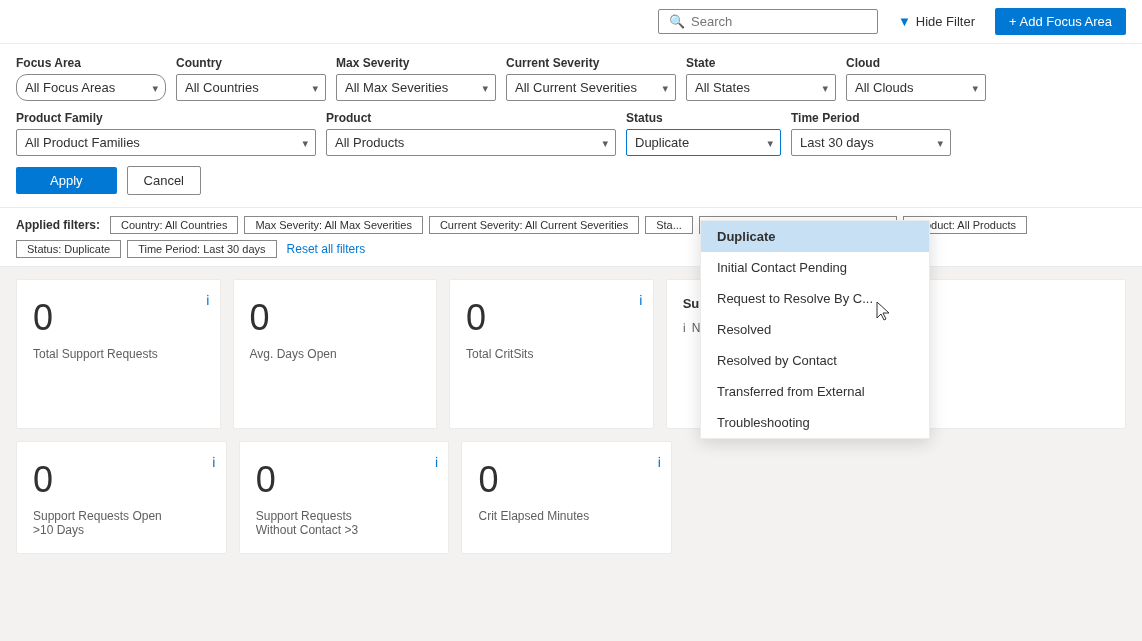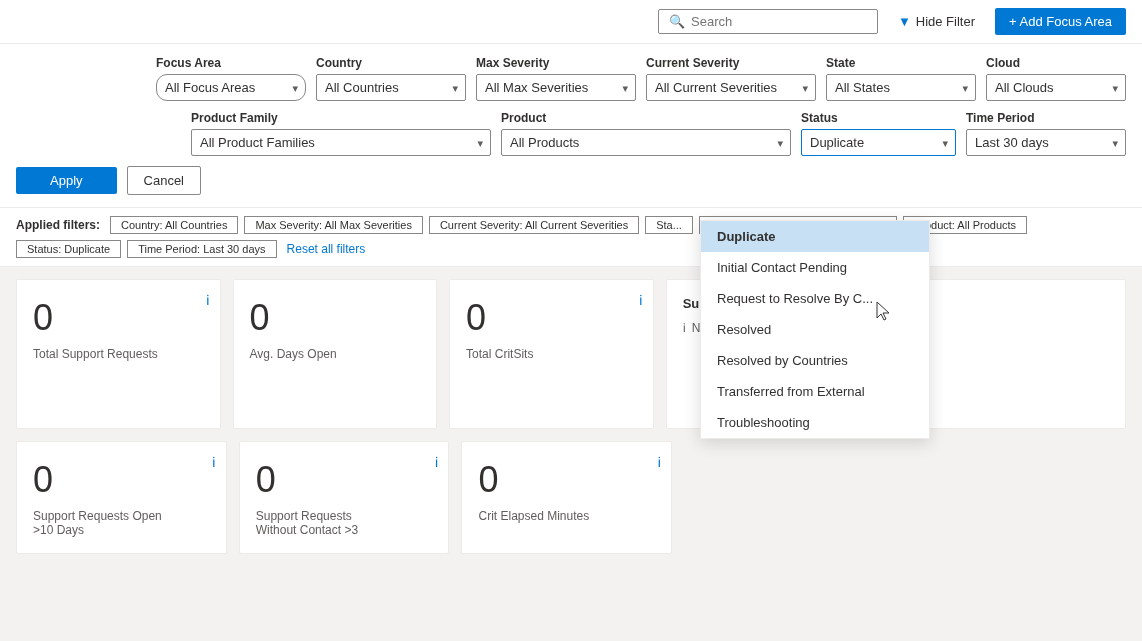--- a/index.html
+++ b/index.html
@@ -64,21 +64,20 @@
     .filter-panel {
       background: #fff;
       padding: 12px 16px;
       border-bottom: 1px solid #edebe9;
     }
     .filter-row {
       display: flex;
       gap: 10px;
       margin-bottom: 10px;
       align-items: flex-end;
-      justify-content: flex-end;
     }
     .filter-group {
       display: flex;
       flex-direction: column;
       gap: 4px;
     }
     .filter-group label {
       font-size: 12px;
       color: #323130;
       font-weight: 600;
@@ -469,20 +468,20 @@
     </div>
     <div style="flex:2.5;"></div>
   </div>
 </div>
 
 <div class="dropdown-overlay">
   <div class="dropdown-item selected">Duplicate</div>
   <div class="dropdown-item">Initial Contact Pending</div>
   <div class="dropdown-item">Request to Resolve By C...</div>
   <div class="dropdown-item">Resolved</div>
-  <div class="dropdown-item">Resolved by Countries</div>
+  <div class="dropdown-item">Resolved by Contact</div>
   <div class="dropdown-item">Transferred from External</div>
   <div class="dropdown-item">Troubleshooting</div>
 </div>
 
 <svg class="cursor-arrow" viewBox="0 0 18 22" xmlns="http://www.w3.org/2000/svg">
   <path d="M2 2 L2 18 L6 14 L9 20 L11 19 L8 13 L14 13 Z" fill="white" stroke="#333" stroke-width="1"></path>
 </svg>
 
 </body></html>

